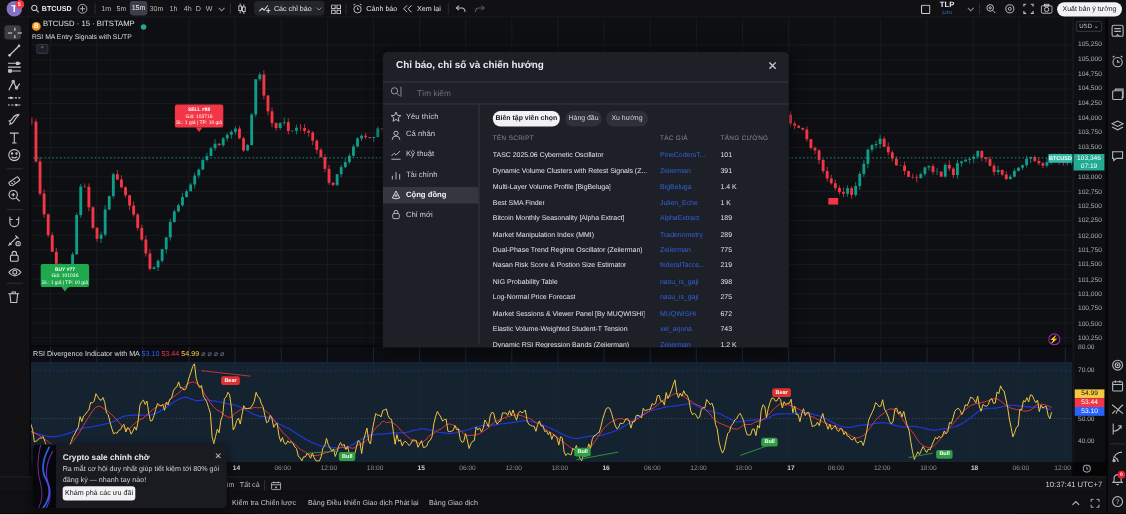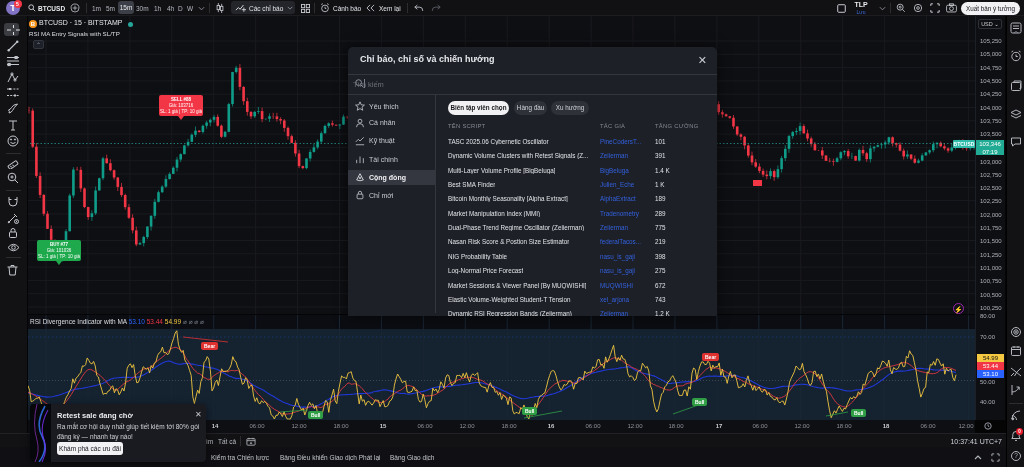--- a/index.html
+++ b/index.html
@@ -827,21 +827,21 @@
   </div>
   <div id="modal">
     <div class="mtitle">Chỉ báo, chỉ số và chiến hướng</div>
     <div class="abs" style="right:10px;top:7px;font-size:11px;color:#c9ccd2">✕</div>
     <div class="abs" style="left:0;top:27px;width:369px;height:1px;background:#34363e"></div>
     <svg class="abs" style="left:7px;top:32px" width="9" height="9" viewBox="0 0 10 10">
         <circle cx="4" cy="4" r="3.2" fill="none" stroke="#9a9da5"></circle>
         <line x1="6.5" y1="6.5" x2="9.5" y2="9.5" stroke="#9a9da5"></line>
       </svg>
     <div class="abs" style="left:16px;top:32px;width:1px;height:9px;background:#7c7f88"></div>
-    <div class="abs" style="left:5px;top:33px;font-size:7.5px;color:#6c6f78">Tìm kiếm</div>
+    <div class="abs" style="left:31px;top:33px;font-size:7.5px;color:#6c6f78">Tìm kiếm</div>
     <div class="abs" style="left:0;top:46.5px;width:369px;height:1px;background:#34363e"></div>
     <div class="abs" style="left:87px;top:47.5px;width:1px;height:218px;background:#34363e"></div>
     <div class="mitem" style="top:52px">
         <svg width="10" height="10" viewBox="0 0 12 12">
           <path d="M6 1 L7.5 4.6 L11.3 4.9 L8.4 7.4 L9.3 11.1 L6 9.1 L2.7 11.1 L3.6 7.4 L0.7 4.9 L4.5 4.6Z" fill="none" stroke="#c3c6cc"></path>
         </svg>
         <span>Yêu thích</span>
       </div>
     <div class="mitem" style="top:68.5px">
         <svg width="10" height="10" viewBox="0 0 12 12">
@@ -912,18 +912,18 @@
         <div class="trow" style="left:100px;top:263.2px"><span class="nm">Dynamic RSI Regression Bands (Zeiierman)</span><span class="au">Zeiierman</span><span class="bo">1.2 K</span></div>
       </div>
   </div>
   <div id="popup">
     <svg class="abs" style="left:0;top:0" width="21" height="58" viewBox="0 0 21 58">
         <rect width="21" height="58" fill="#06070b"></rect>
         <path d="M15 2 Q5 20 12 32 Q19 45 9 58" stroke="#2f6fe4" stroke-width="1.6" fill="none" opacity="0.9"></path>
         <path d="M18 6 Q9 22 14 36 Q18 47 12 58" stroke="#7b2ff7" stroke-width="1.1" fill="none" opacity="0.8"></path>
         <path d="M7 0 Q2 20 7 36 Q10 48 5 58" stroke="#b93ff0" stroke-width="0.8" fill="none" opacity="0.7"></path>
       </svg>
-    <div class="abs" style="left:27px;top:7px;font-size:7.5px;font-weight:bold;color:#e8eaee">Retest sale đang chờ</div>
+    <div class="abs" style="left:27px;top:7px;font-size:7.5px;font-weight:bold;color:#e8eaee">Crypto sale chính chờ</div>
     <div class="abs" style="left:165px;top:6px;font-size:8px;color:#c3c6cc">✕</div>
     <div class="abs" style="left:27px;top:18px;font-size:6.5px;line-height:10px;color:#cfd2d8">Ra mắt cơ hội duy nhất giúp tiết kiệm tới 80% gói<br>đăng ký — nhanh tay nào!</div>
     <div class="abs" style="left:27px;top:38px;width:66px;height:13px;background:#f2f2f4;border-radius:3px;color:#14151a;font-size:6.5px;text-align:center;line-height:13px">Khám phá các ưu đãi</div>
   </div>
 </div>
 
 </body></html>

